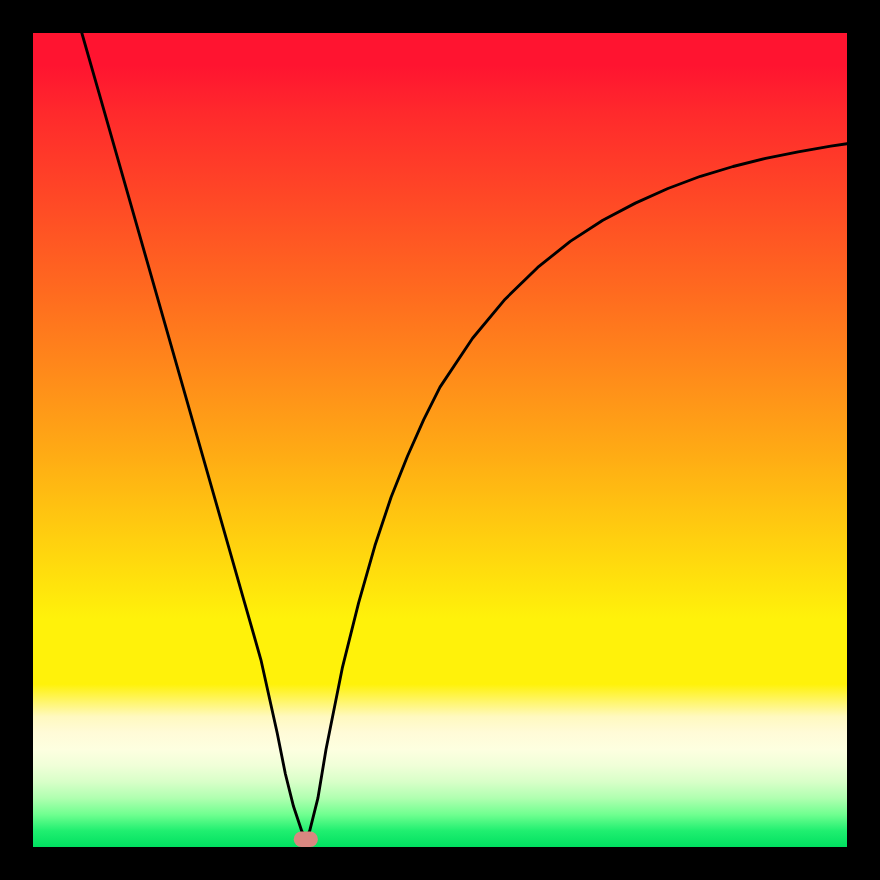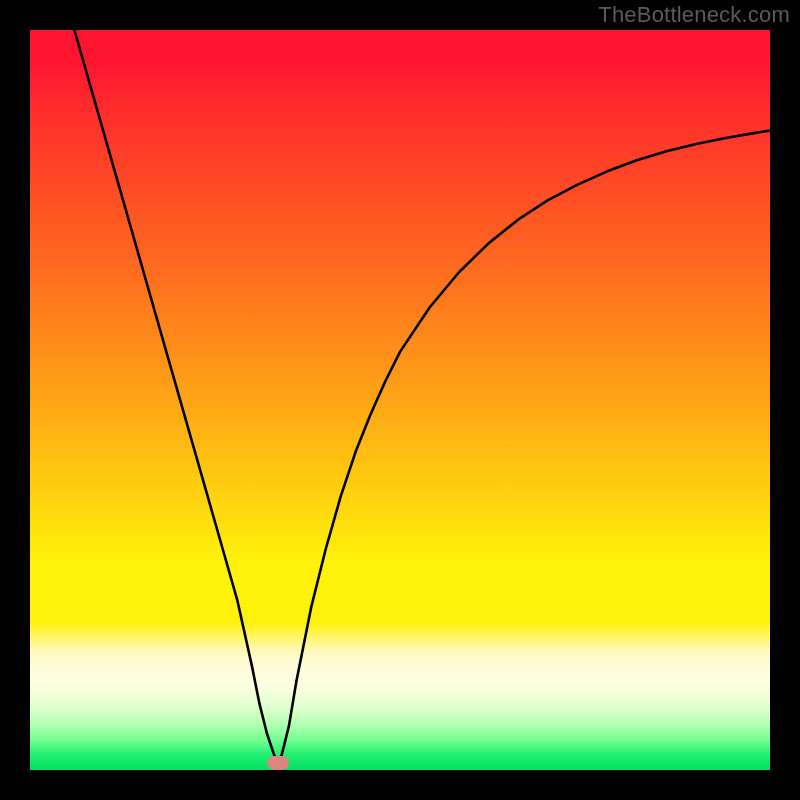--- a/index.html
+++ b/index.html
@@ -76,21 +76,20 @@
     border-radius: 999px;
     background: #d98780;
     transform: translate(-50%, -50%);
     z-index: 5;
   }
 </style>
 </head>
 <body>
 
 <div class="frame">
-  <div class="watermark">TheBottleneck.com</div>
 
   <div class="plot-area">
     <div class="gradient"></div>
 
     <div class="curve-layer">
       <svg viewBox="0 0 740 740" preserveAspectRatio="none">
         <path id="curve-path" fill="none" stroke="#000" stroke-width="2.6" stroke-linejoin="round" stroke-linecap="round" d="M44.40 0.00 L59.20 51.80 L74.00 103.60 L88.80 155.40 L103.60 207.20 L118.40 259.00 L133.20 310.80 L148.00 362.60 L162.80 414.40 L177.60 466.20 L192.40 518.00 L207.20 569.80 L222.00 636.40 L229.40 673.40 L236.80 703.00 L244.20 725.20 L247.90 732.60 L251.60 725.20 L259.00 695.60 L266.40 651.20 L281.20 577.20 L296.00 518.00 L310.80 466.20 L325.60 421.80 L340.40 384.80 L355.20 351.50 L370.00 321.90 L399.60 277.50 L429.20 241.98 L458.80 213.12 L488.40 189.44 L518.00 170.20 L547.60 154.66 L577.20 141.34 L606.80 130.24 L636.40 121.36 L666.00 113.96 L695.60 108.04 L725.20 102.86 L740.00 100.64"></path>
       </svg>
     </div>
 

